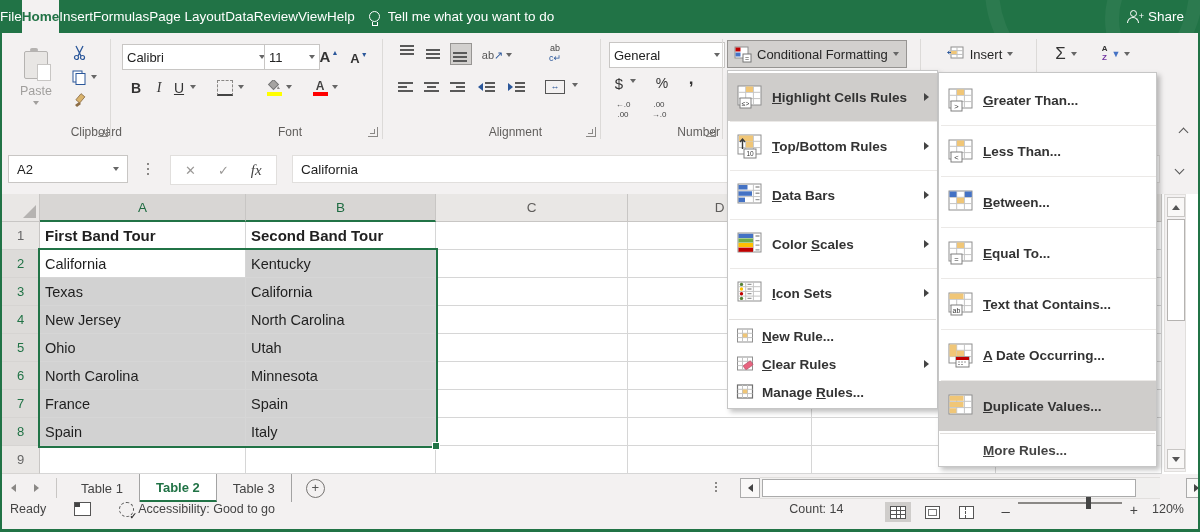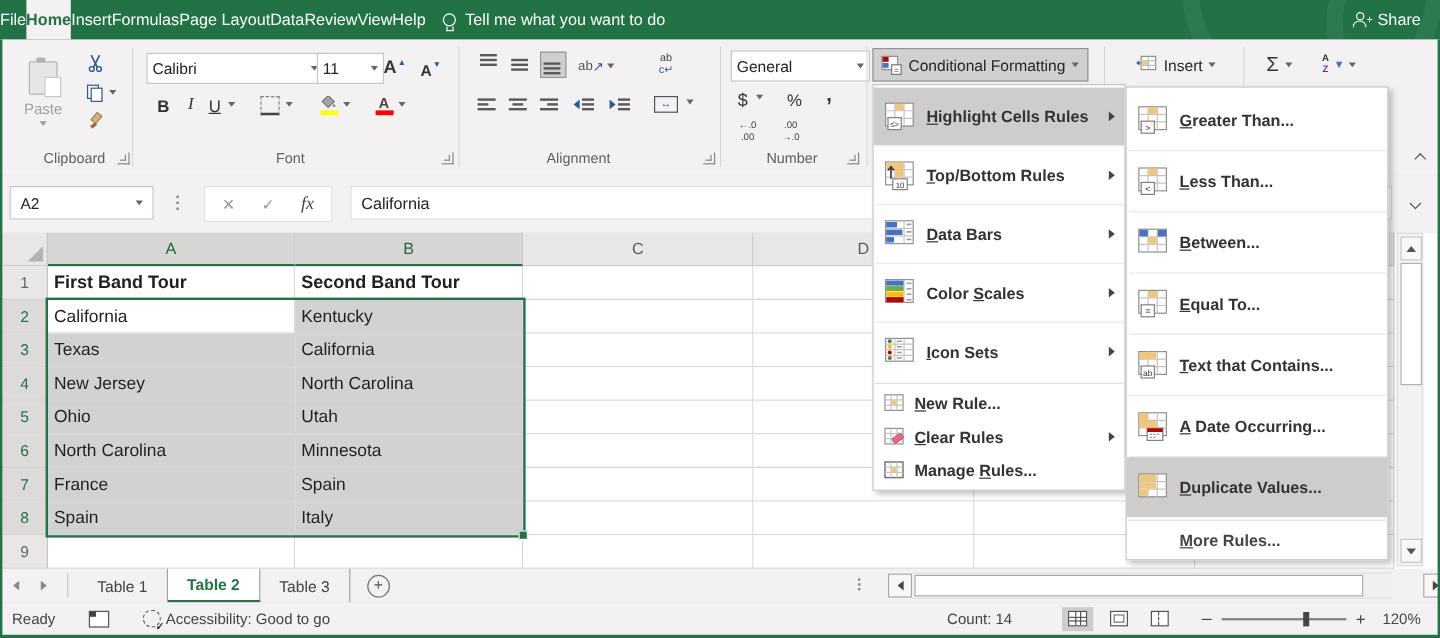--- a/index.html
+++ b/index.html
@@ -19,21 +19,21 @@
   .bulb:after{content:"";position:absolute;left:2px;top:10px;width:4px;height:3px;border-bottom:1.5px solid #fff;border-left:1px solid #fff;border-right:1px solid #fff;}
   .share{margin-left:auto;display:flex;align-items:center;gap:7px;color:#fff;font-size:13.5px;padding:0 16px;}
   .person{position:relative;width:14px;height:14px;display:inline-block;}
   .person .hd{position:absolute;left:3px;top:0;width:5px;height:5px;border:1.3px solid #fff;border-radius:50%;}
   .person .bd{position:absolute;left:0;top:7px;width:10px;height:5px;border:1.3px solid #fff;border-bottom:none;border-radius:6px 6px 0 0;}
   .person .pl{position:absolute;right:-3px;top:2px;color:#fff;font-size:9px;line-height:9px;}
 
   
   .ribbon{position:absolute;left:2px;top:33px;width:1196px;height:113px;background:#f3f1f1;border-bottom:1px solid #e1dfdd;font-size:12px;color:#444;}
   .gdiv{position:absolute;top:6px;height:100px;width:1px;background:#dcdad8;}
-  .glabel{position:absolute;top:92px;width:120px;text-align:center;font-size:12px;color:#605e5c;}
+  .glabel{position:absolute;top:92px;width:120px;text-align:right;font-size:12px;color:#605e5c;}
   .launcher{position:absolute;top:94px;width:9px;height:9px;border-right:1px solid #8a8886;border-bottom:1px solid #8a8886;}
   .launcher:after{content:"";position:absolute;right:2px;bottom:2px;width:4px;height:4px;border-right:1px solid #8a8886;border-bottom:1px solid #8a8886;}
   .combo{position:absolute;background:#fff;border:1px solid #c8c6c4;display:flex;align-items:center;font-size:13px;color:#222;padding:0 4px;}
   .combo .dar{margin-left:auto;}
   .dar{width:0;height:0;border-top:4px solid #666;border-left:3.5px solid transparent;border-right:3.5px solid transparent;display:inline-block;}
   .btn{position:absolute;display:flex;align-items:center;justify-content:center;color:#333;}
   .bars{display:flex;flex-direction:column;gap:2px;width:15px;}
   .bars i{height:2px;background:#595959;}
   .bars.lft i:nth-child(2){width:9px;align-self:flex-start;} .bars.lft i:nth-child(1),.bars.lft i:nth-child(3){width:15px;}
   .bars.ctr i:nth-child(2){width:9px;align-self:center;} .bars.ctr i:nth-child(1),.bars.ctr i:nth-child(3){width:15px;}
@@ -96,21 +96,21 @@
   .stab.active{background:#fff;color:#217346;font-weight:700;border-bottom:2px solid #217346;box-sizing:border-box;}
   .addsheet{display:flex;align-items:center;padding:0 14px;}
   .pluscirc{width:17px;height:17px;border:1px solid #767472;border-radius:50%;color:#555;font-size:13px;line-height:15px;text-align:center;}
   .hsb{position:absolute;left:738px;top:3px;height:22px;display:flex;align-items:center;}
   .hsbtn{width:20px;height:20px;background:#f9f8f7;border:1px solid #ababab;display:flex;align-items:center;justify-content:center;box-sizing:border-box;}
   .htrack{width:400px;height:20px;background:#f1f0ef;border-top:1px solid #e1dfdd;border-bottom:1px solid #e1dfdd;position:relative;}
   .hthumb{position:absolute;left:2px;top:1px;width:372px;height:16px;background:#fff;border:1px solid #ababab;}
   .splitdots{position:absolute;left:713px;top:8px;width:2px;height:2px;background:#8a8886;box-shadow:0 4px 0 #8a8886,0 8px 0 #8a8886;}
 
   
-  .statusbar{position:absolute;left:2px;top:502px;width:1196px;height:27px;background:#f3f1f1;display:flex;align-items:center;font-size:12.5px;color:#444;}
+  .statusbar{position:absolute;left:2px;top:502px;width:1196px;height:27px;background:#f3f1f1;display:flex;font-size:12.5px;color:#444;}
   .macroic{width:15px;height:12px;border:1px solid #555;position:relative;background:linear-gradient(#fff,#fff);}
   .macroic:after{content:"";position:absolute;left:0;top:0;width:5px;height:4px;background:#444;}
   .accic{width:13px;height:13px;border:1.4px dashed #555;border-radius:50%;position:relative;margin-right:4px;}
   .accic:after{content:"✓";position:absolute;right:-4px;bottom:-5px;font-size:9px;color:#333;font-weight:700;}
   .viewic{width:26px;height:20px;display:flex;align-items:center;justify-content:center;margin:0 4px;}
   .viewic.sel{background:#cfcdcb;}
   .vgrid{width:14px;height:11px;border:1px solid #555;background:
     linear-gradient(#555,#555) 0 3.5px/100% 1px no-repeat,
     linear-gradient(#555,#555) 0 7px/100% 1px no-repeat,
     linear-gradient(#555,#555) 4.5px 0/1px 100% no-repeat,

